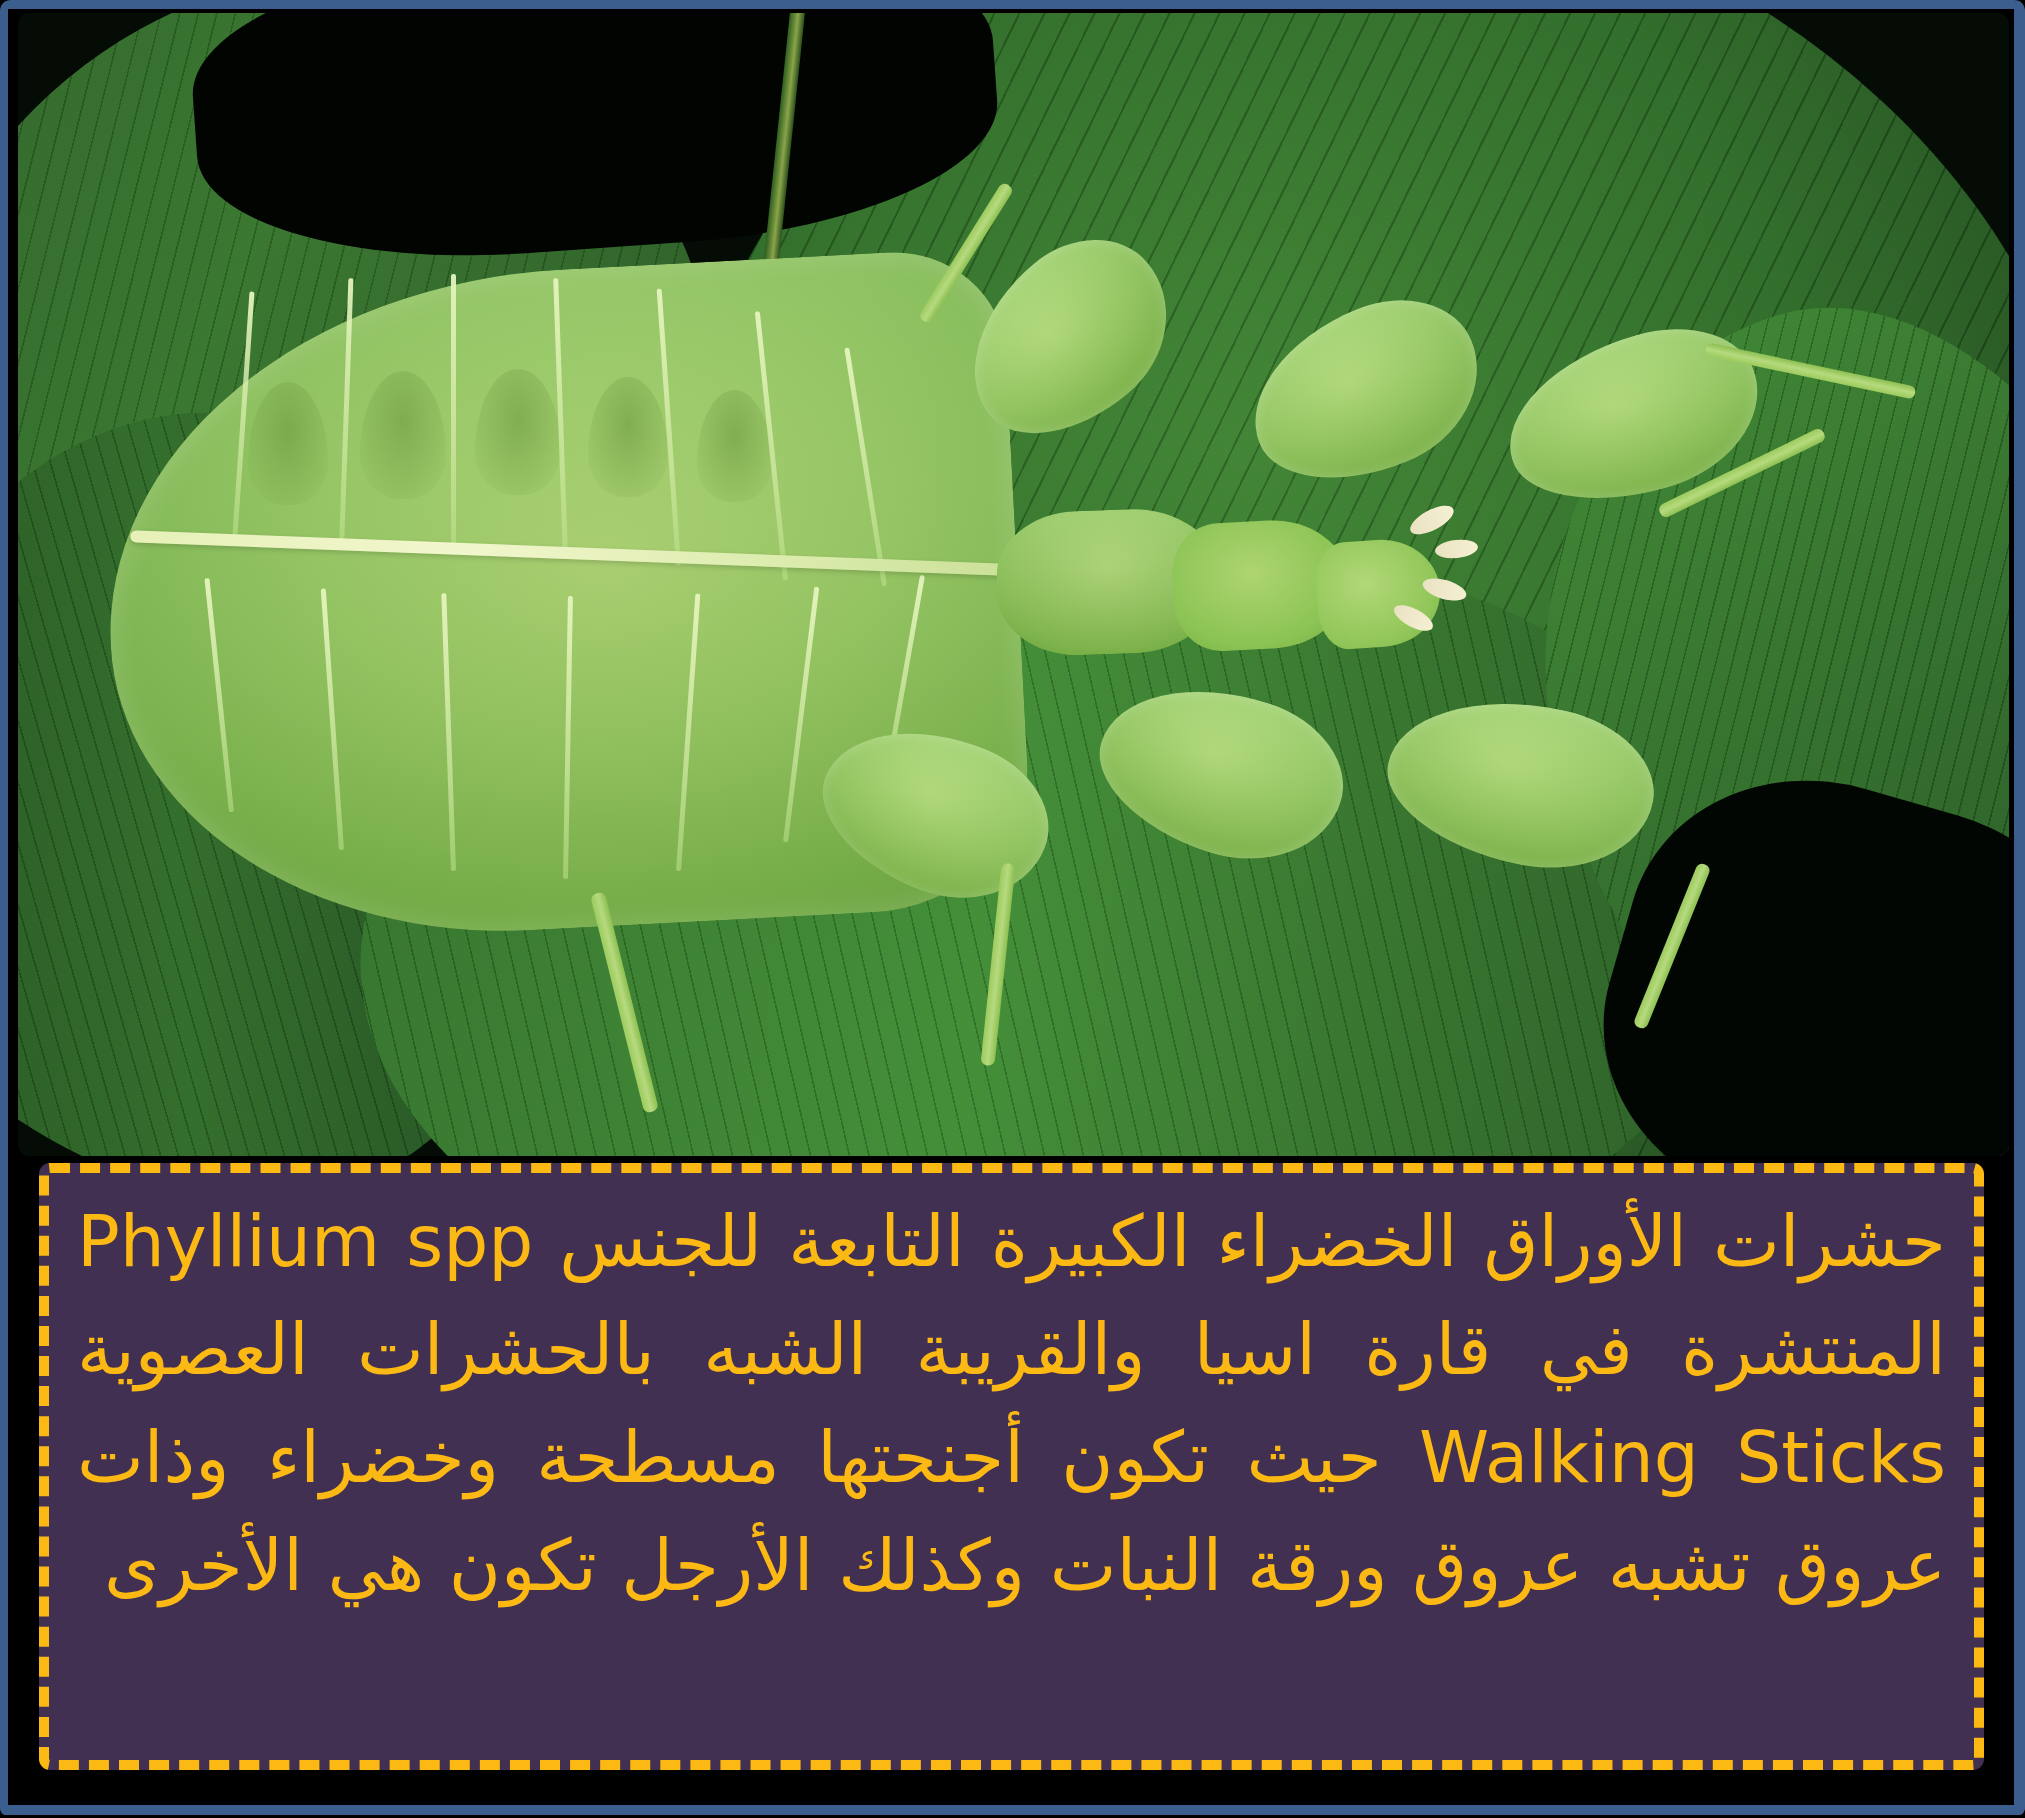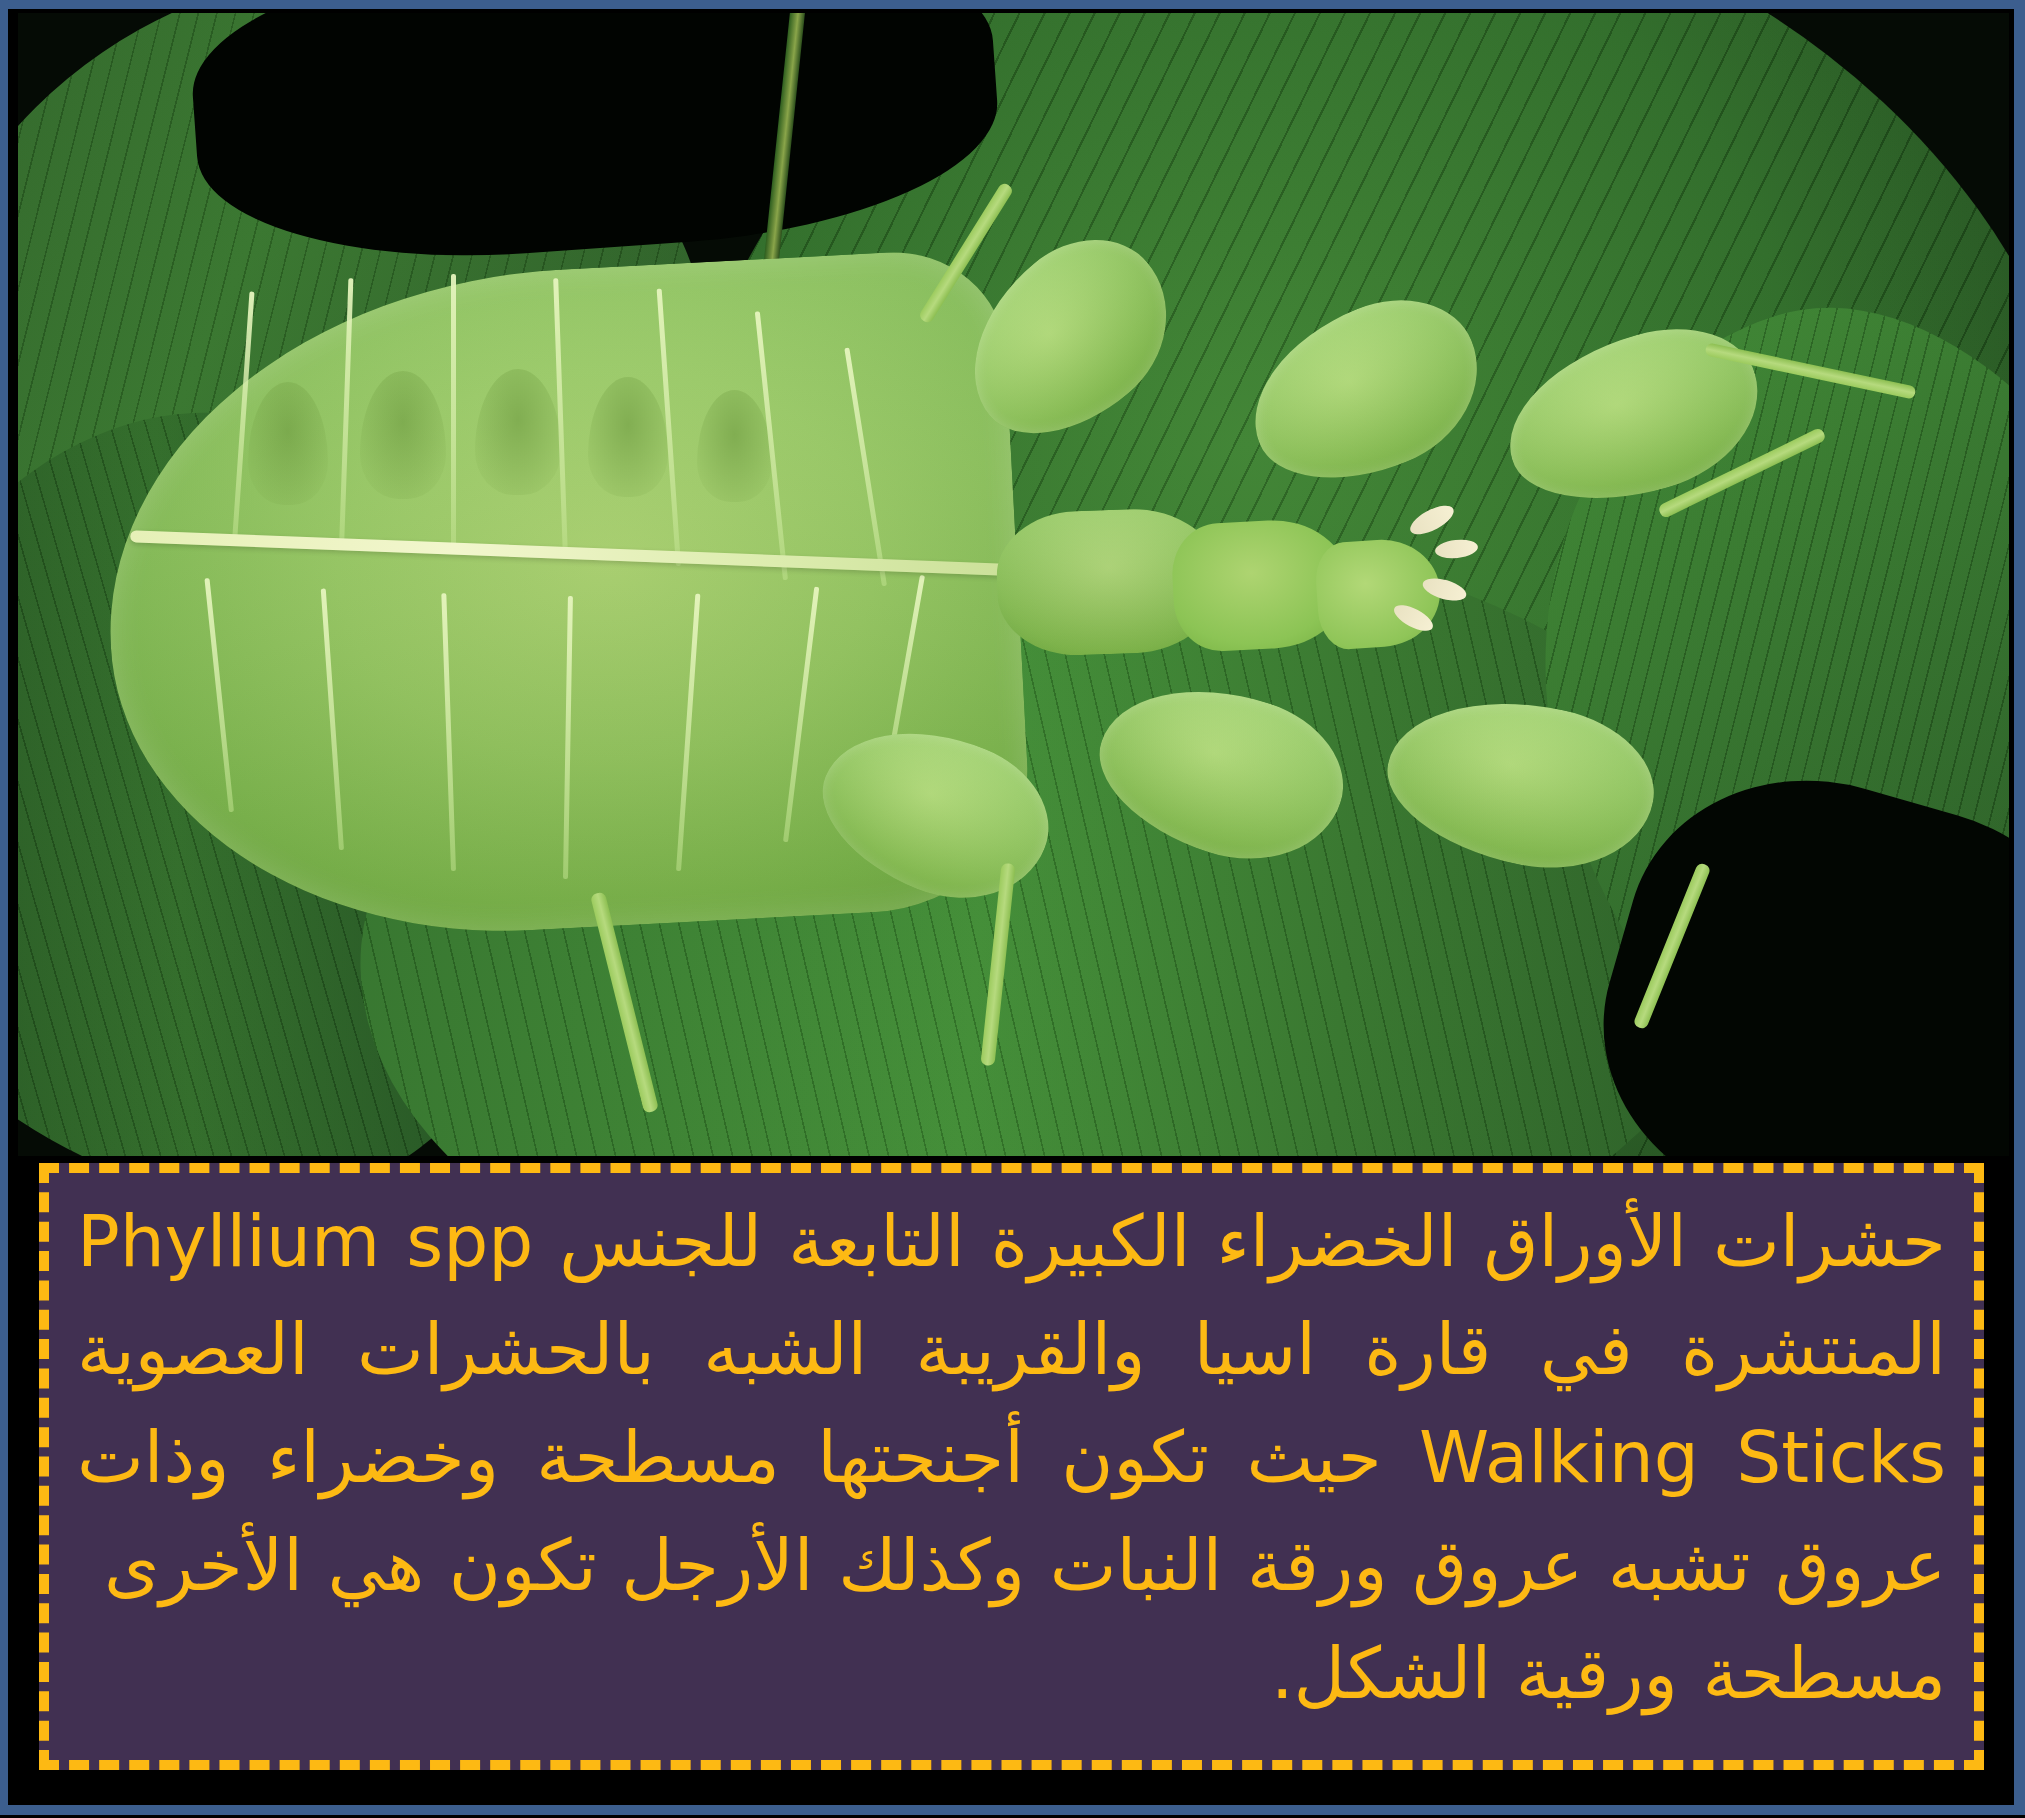--- a/index.html
+++ b/index.html
@@ -1,15 +1,15 @@
 <!DOCTYPE html>
 <html style="font-size:8.6px"><head>
 <meta charset="utf-8">
 <style>
-  * { margin:0; padding:0; box-sizing:border-box; }
+  * { margin:0; padding:0; box-sizing:border-box;border-radius:11px; }
   html,body{
     width:2025px; height:1818px;
     background:#000;
     font-family:"Liberation Sans", sans-serif;
     overflow:hidden;
   }
 
   
   #frame{
     position:relative;
@@ -267,18 +267,17 @@
       <div class="tibia" style="left:1717px;top:369px;width:14px;height:182px;transform:rotate(64deg);"></div>
       <div class="tibia" style="left:1786px;top:251px;width:13px;height:214px;transform:rotate(-78deg);"></div>
       <div class="tibia" style="left:941px;top:160px;width:14px;height:160px;transform:rotate(32deg);"></div>
 
     </div>
   </div>
 
   <div id="caption">
     <div id="caption-text">
       <span>حشرات الأوراق الخضراء الكبيرة التابعة للجنس Phyllium spp المنتشرة في قارة اسيا والقريبة الشبه بالحشرات العصوية Walking Sticks حيث تكون أجنحتها مسطحة وخضراء وذات عروق تشبه عروق ورقة النبات وكذلك الأرجل تكون هي الأخرى</span>
-      <span class="last">مسطحة ورقية الشكل.</span>
     </div>
   </div>
 
 </div>
 
 
 </body></html>

